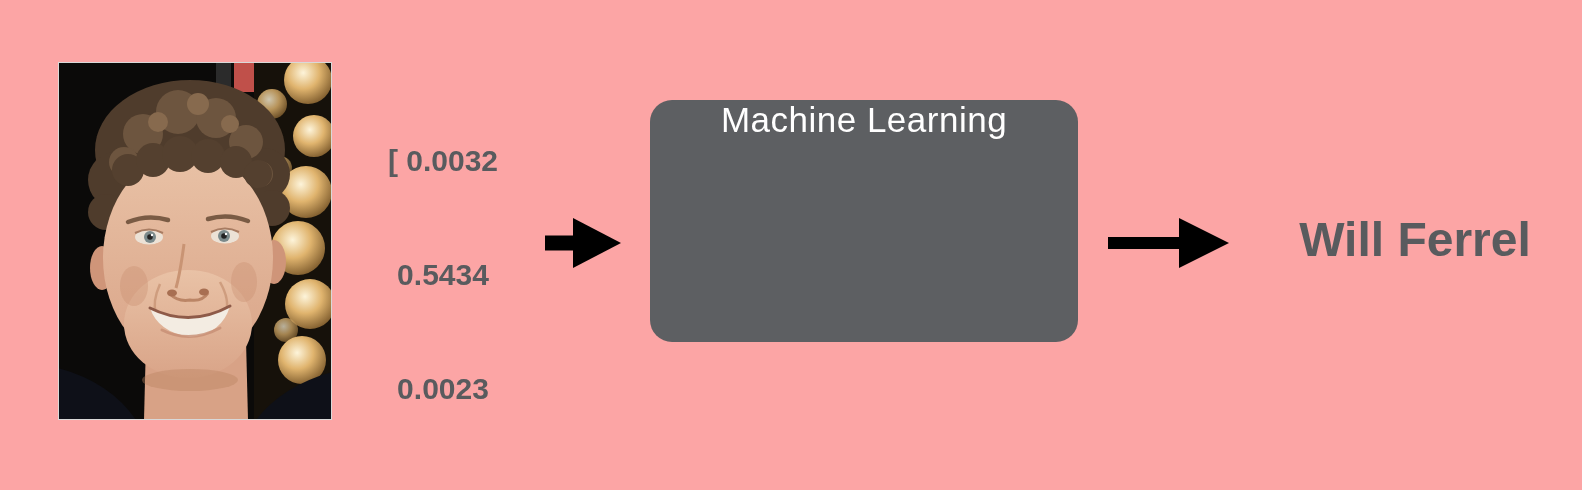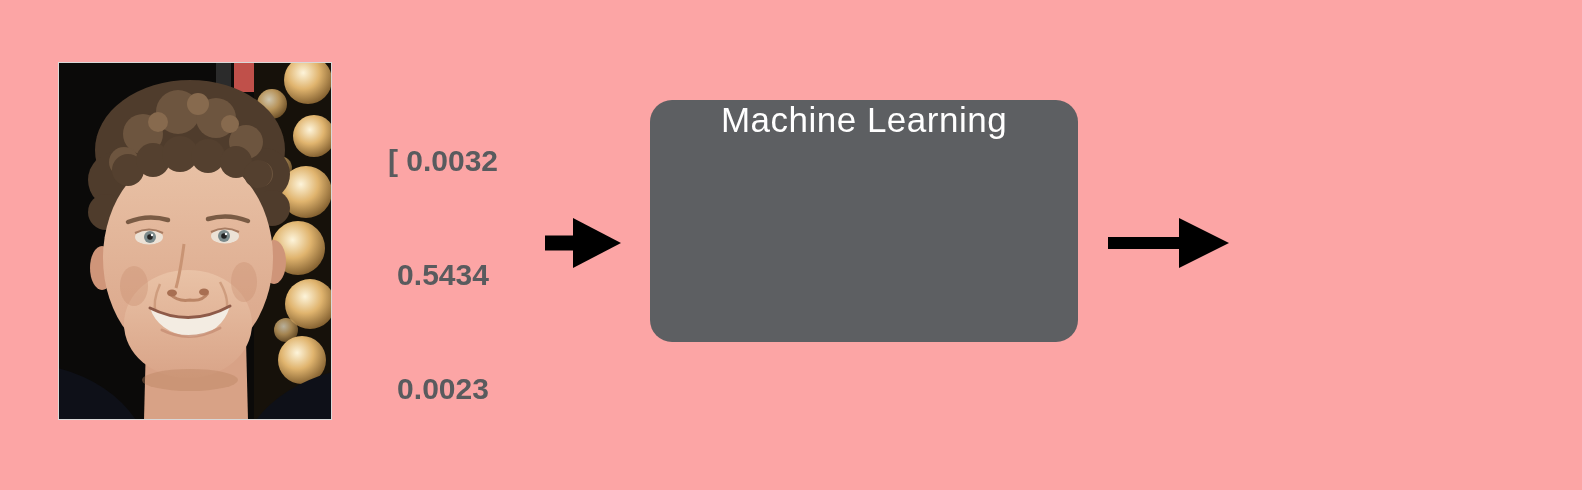--- a/index.html
+++ b/index.html
@@ -203,14 +203,15 @@
 
   <div class="ml-box">
     <span class="label">Machine Learning</span>
   </div>
 
   <svg class="arrow arrow-2" width="121" height="50" viewBox="0 0 121 50">
     <rect x="0" y="19" width="76" height="12" fill="#000000"></rect>
     <polygon points="71,0 121,25 71,50" fill="#000000"></polygon>
   </svg>
 
+  <div class="output">Will Ferrel</div>
 
 </div>
 
 </body></html>

